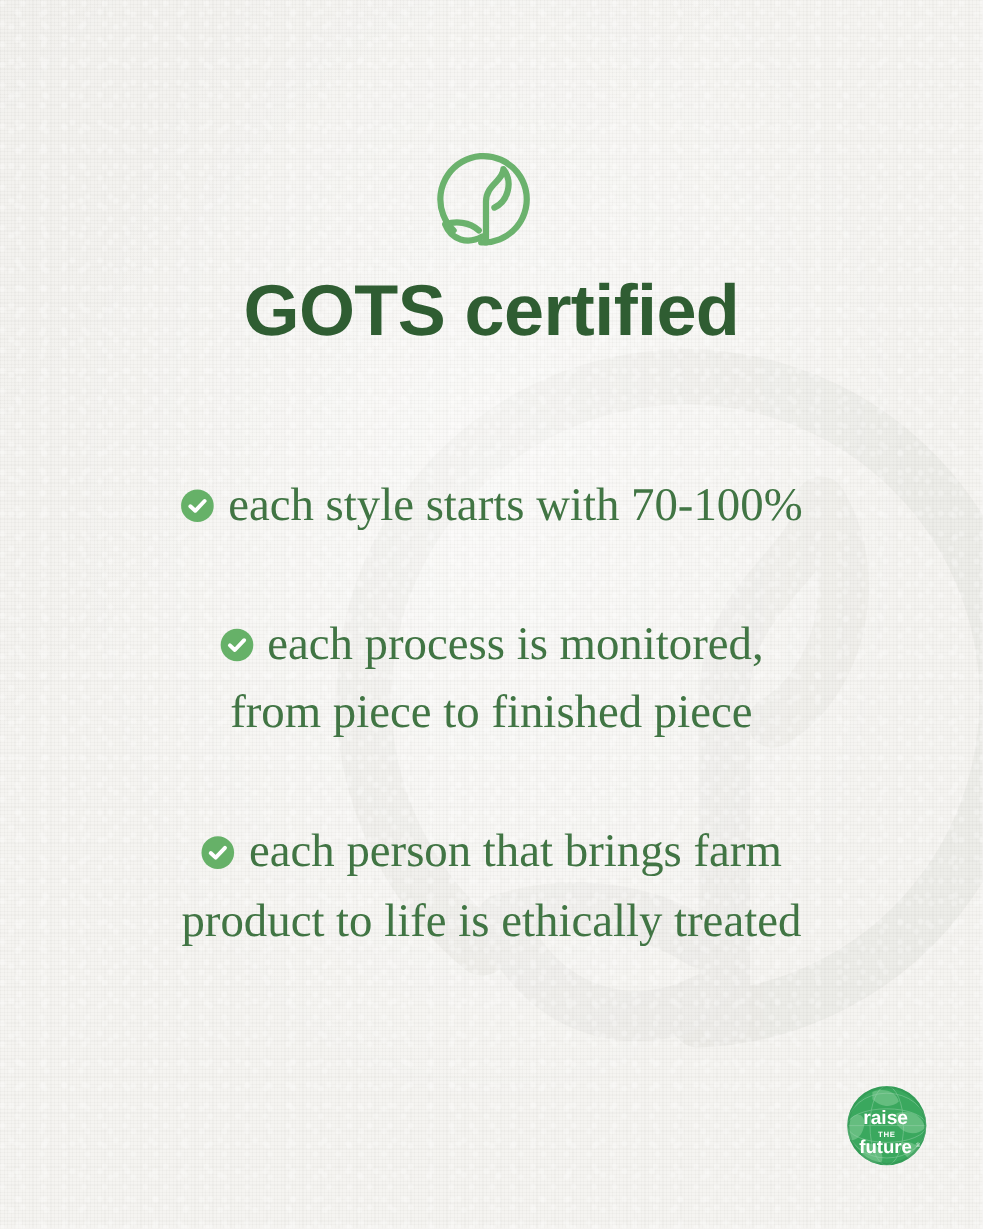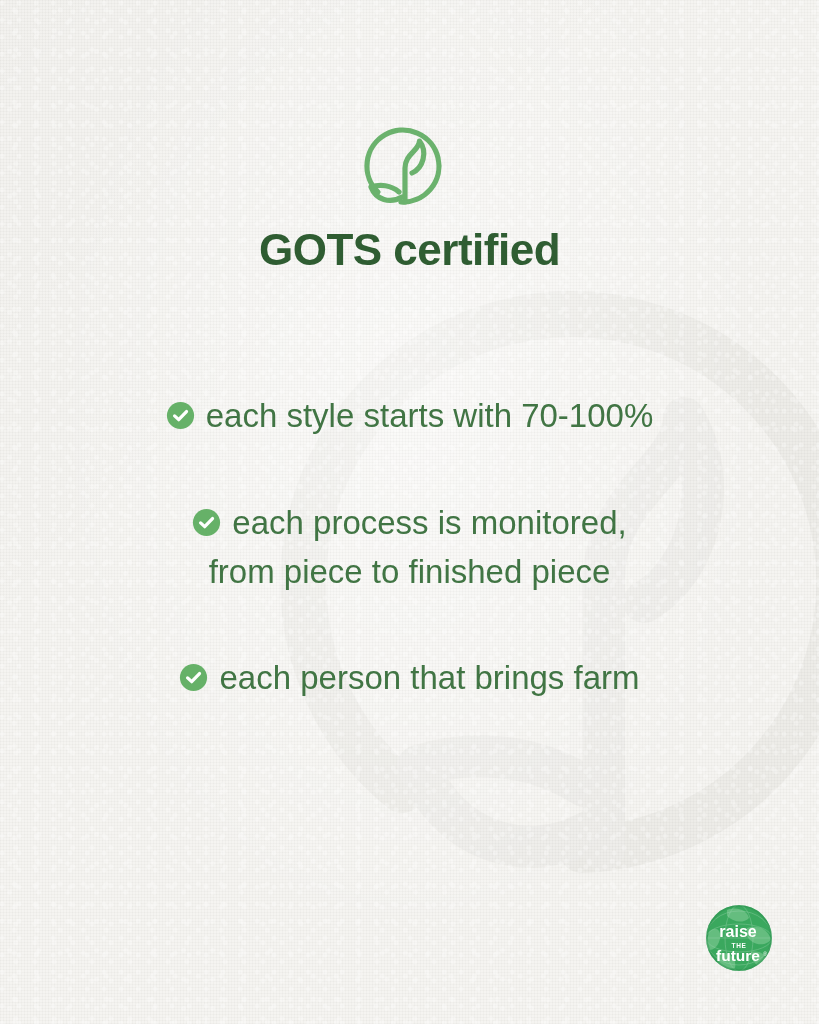--- a/index.html
+++ b/index.html
@@ -99,44 +99,45 @@
     display: flex;
     justify-content: center;
   }
 
   .headline {
     position: absolute;
     left: 0;
     right: 0;
     top: 228px;
     text-align: center;
-    font-size: 44px;
+    font-size: 60px;
     line-height: 1.02;
     font-weight: bold;
     color: #2f5d32;
     letter-spacing: -0.5px;
     padding: 0 90px;
     box-sizing: border-box;
   }
 
   .bullets {
     position: absolute;
     left: 0;
     right: 0;
     top: 392px;
   }
 
   .bullet {
     position: relative;
     text-align: center;
     color: #417544;
-    font-size: 33px;
+    font-size: 39px;
     line-height: 1.48;
     padding: 0 40px;
     box-sizing: border-box;
+    font-family: Liberation Serif, serif;
   }
   .bullet + .bullet { margin-top: 58px; }
 
   .bullet .check {
     display: inline-block;
     width: 29px;
     height: 29px;
     vertical-align: -3px;
     margin-right: 11px;
   }
@@ -214,20 +215,21 @@
         <div>from piece to finished piece</div>
       </div>
 
       <div class="bullet">
         <span class="check">
           <svg viewBox="0 0 32 32" width="29" height="29" aria-hidden="true">
             <circle cx="16" cy="16" r="15" fill="#66b168"></circle>
             <path d="M 9.5 16.4 L 14 20.6 L 22.6 11.6" fill="none" stroke="#ffffff" stroke-width="3.6" stroke-linecap="round" stroke-linejoin="round"></path>
           </svg>
         </span><span class="btext">each person that brings farm</span>
+        <div>product to life is ethically treated</div>
       </div>
 
     </div>
 
     <div class="badge">
       <svg viewBox="0 0 72 72" width="72" height="72" aria-hidden="true">
         <defs>
           <clipPath id="globeClip">
               <circle cx="36" cy="36" r="33"></circle>
             </clipPath>

